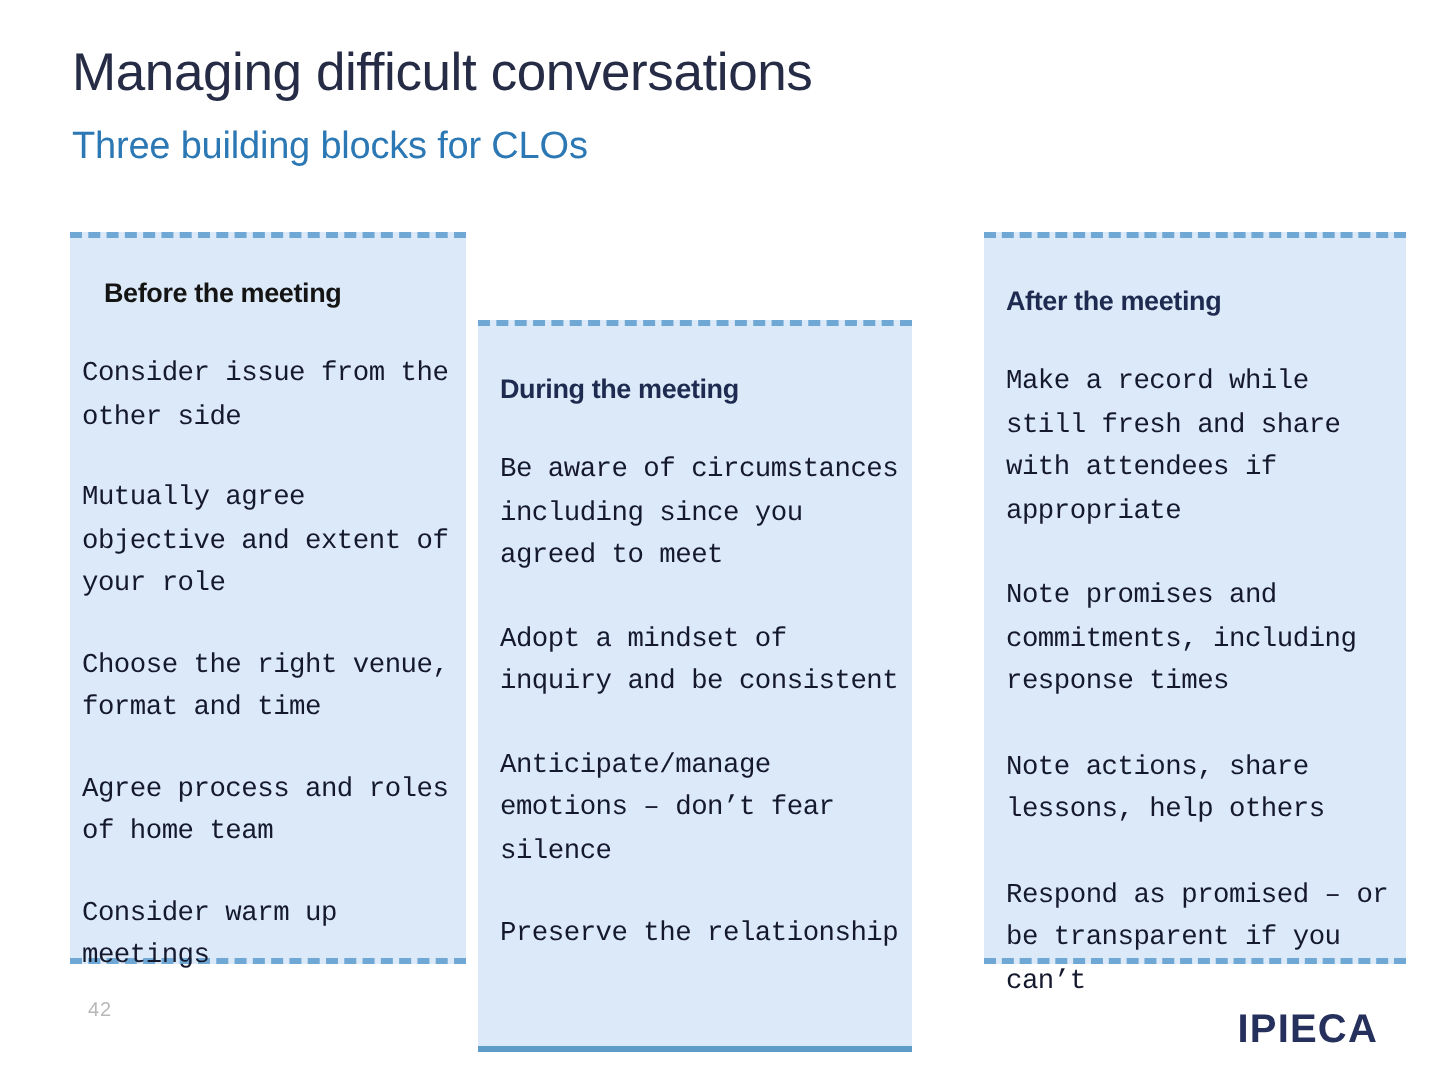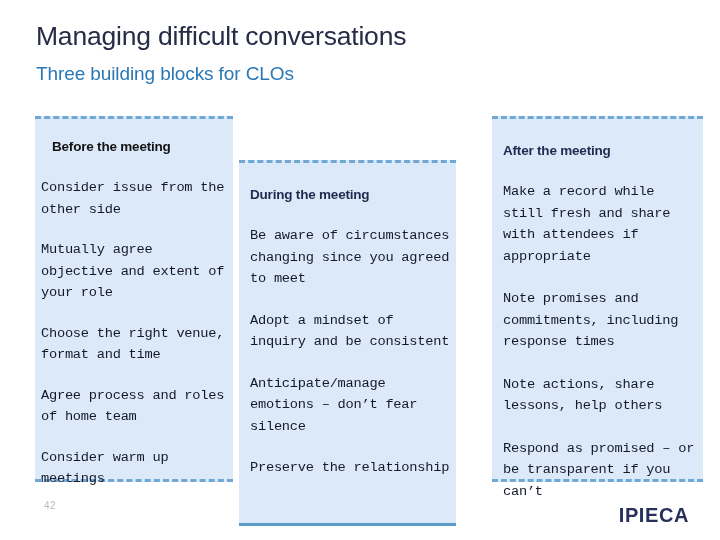--- a/index.html
+++ b/index.html
@@ -154,21 +154,21 @@
         <p class="item">Mutually agree objective and extent of your role</p>
         <p class="item">Choose the right venue, format and time</p>
         <p class="item">Agree process and roles of home team</p>
         <p class="item">Consider warm up meetings</p>
       </div>
     </div>
 
     <div class="col col-2 col--during">
       <div class="col-header">During the meeting</div>
       <div class="col-body">
-        <p class="item">Be aware of circumstances changing since you agreed to meet</p>
+        <p class="item">Be aware of circumstances including since you agreed to meet</p>
         <p class="item">Adopt a mindset of inquiry and be consistent</p>
         <p class="item">Anticipate/manage emotions – don’t fear silence</p>
         <p class="item">Preserve the relationship</p>
       </div>
     </div>
 
     <div class="col col-3">
       <div class="col-header">After the meeting</div>
       <div class="col-body">
         <p class="item">Make a record while still fresh and share with attendees if appropriate</p>

